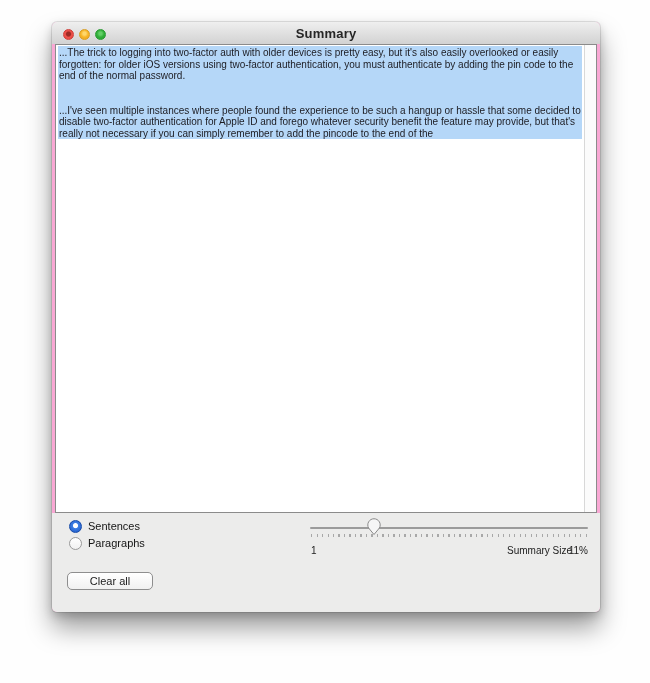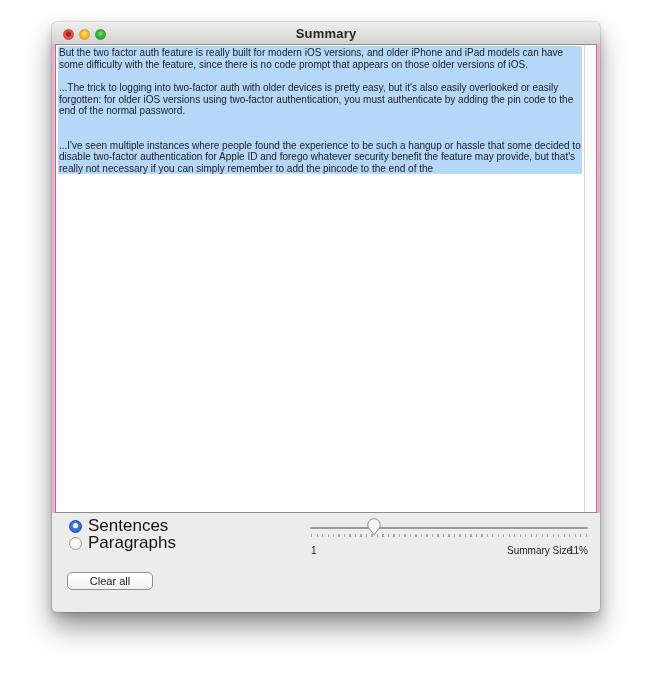--- a/index.html
+++ b/index.html
@@ -48,21 +48,21 @@
   .panel {
     position:absolute; left:0; right:0; bottom:0; height:99px;
     background:#ececeb; border-radius:0 0 5px 5px;
   }
   .radio-row { position:absolute; left:17px; display:flex; align-items:center; gap:6px; height:14px; cursor:default; }
   .radio-row.r0 { top:6px; }
   .radio-row.r1 { top:23px; }
   .radio { width:13px; height:13px; border-radius:50%; flex:0 0 auto; }
   .radio.on  { background:radial-gradient(circle at 50% 42%, #ffffff 0 2.1px, #3d7de4 3px, #1b57c4); border:1px solid #174ba9; }
   .radio.off { background:linear-gradient(#ffffff,#f1f1f1); border:1px solid #9a9a9a; }
-  .radio-label { font-size:17px; color:#141414; }
+  .radio-label { font-size:11px; color:#141414; }
 
   .slider { position:absolute; left:258px; top:8px; width:278px; height:26px; }
   .track { position:absolute; top:6px; left:0; right:0; height:2px; background:#9b9b9b; border-radius:1px; }
   .ticks {
     position:absolute; top:13px; left:1px; right:0; height:3px;
     background:repeating-linear-gradient(90deg, #a8a8a8 0 1px, transparent 1px 5.5px);
   }
   .thumb { position:absolute; top:-3px; width:16px; height:18px; transform:translateX(-50%); }
 
   .slider-labels {
@@ -90,21 +90,20 @@
       <span class="light red"></span>
       <span class="light yellow"></span>
       <span class="light green"></span>
     </div>
     <div class="title">Summary</div>
   </div>
 
   <div class="textarea">
     <div class="content">
       <div class="selection">
-        <p class="gap-small">But the two factor auth feature is really built for modern iOS versions, and older iPhone and iPad models can have some difficulty with the feature, since there is no code prompt that appears on those older versions of iOS.</p>
         <p class="gap-large">...The trick to logging into two-factor auth with older devices is pretty easy, but it's also easily overlooked or easily forgotten: for older iOS versions using two-factor authentication, you must authenticate by adding the pin code to the end of the normal password.</p>
         <p>...I've seen multiple instances where people found the experience to be such a hangup or hassle that some decided to disable two-factor authentication for Apple ID and forego whatever security benefit the feature may provide, but that's really not necessary if you can simply remember to add the pincode to the end of the</p>
       </div>
     </div>
     <div class="v-scrollbar"></div>
   </div>
 
   <div class="panel">
 
     <div class="radio-row r0">

